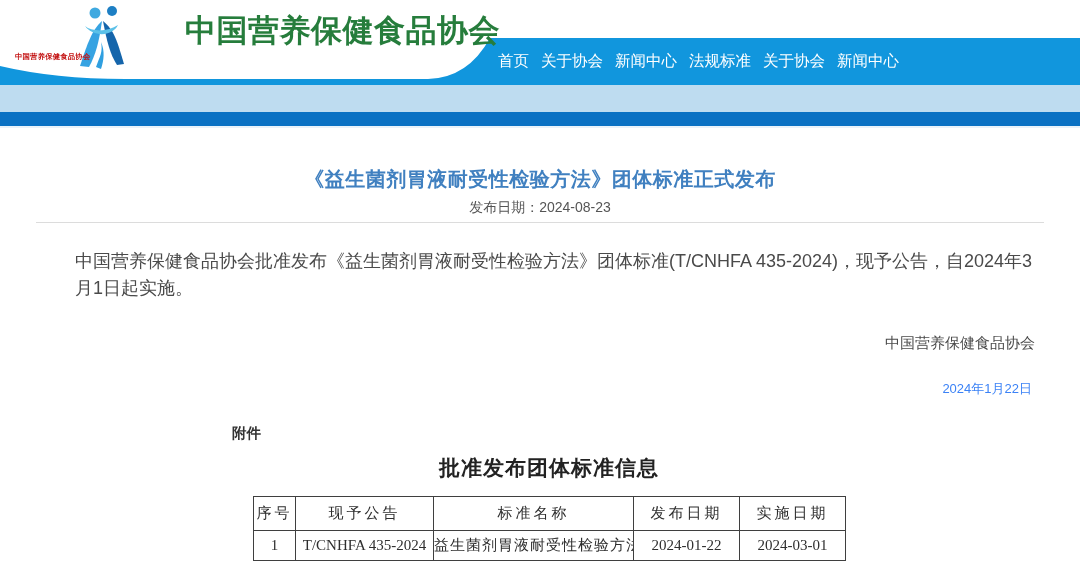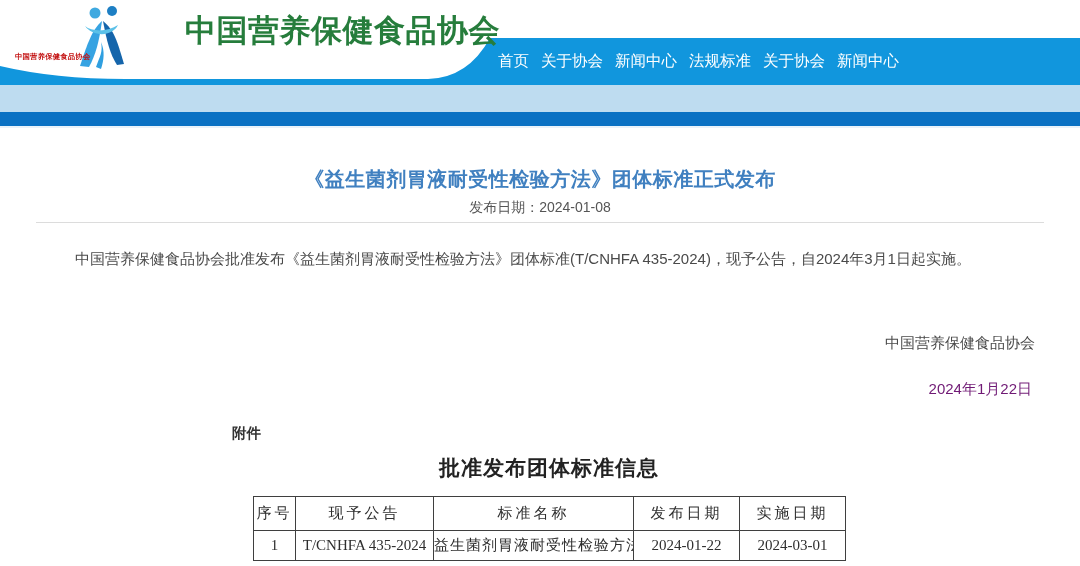--- a/index.html
+++ b/index.html
@@ -34,24 +34,24 @@
   .band-dark  { position:absolute; left:0; top:112px; width:1080px; height:16px; background:#0a71c3;
                 border-bottom:2px solid #e8f2fa; }
 
   
   .article-title { position:absolute; left:0; top:138px; width:1080px; text-align:center;
                    font-size:20px; font-weight:bold; color:#4080c0; letter-spacing:0.5px;margin-top:28px; }
   .pub-date { position:absolute; left:0; top:199px; width:1080px; text-align:center;
               font-size:14px; color:#555555; }
   .divider { position:absolute; left:36px; top:222px; width:1008px; height:0;
              border-top:1px solid #dcdcdc; }
-  .para { position:absolute; left:75px; top:248px; width:960px; font-size:15px; color:#4a4a4a; line-height:1.5; }
+  .para { position:absolute; left:75px; top:248px; width:960px; font-size:18px; color:#4a4a4a; line-height:1.5; }
   .attach-line { position:absolute; left:75px; top:288px; font-size:15px; color:#4a4a4a; }
   .sig-org { position:absolute; right:45px; top:334px; font-size:15px; color:#4a4a4a; }
-  .sig-date { position:absolute; right:48px; top:380px; font-size:15px; color:#701a75; }
+  .sig-date { position:absolute; right:48px; top:380px; font-size:13px; color:#3b82f6; }
   .fujian-label { position:absolute; left:232px; top:424px; font-size:14.5px; font-weight:bold; color:#333333; }
 
   
   .scan { font-family:"Liberation Serif","DejaVu Serif",serif; color:#2e2e2e; }
   .table-title { position:absolute; left:253px; top:454px; width:592px; text-align:center;
                  font-size:21px; font-weight:bold; letter-spacing:1px; color:#222222; }
   .std-table { position:absolute; left:253px; top:496px; width:592px;
                border-collapse:collapse; table-layout:fixed; }
   .std-table th, .std-table td { border:1.6px solid #3f3f3f; text-align:center;
                font-size:15px; font-weight:normal; padding:0; white-space:nowrap; overflow:hidden; }
@@ -96,21 +96,21 @@
       <span class="nav-item">法规标准</span>
       <span class="nav-item">关于协会</span>
       <span class="nav-item">新闻中心</span>
     </div>
   </div>
 
   <div class="band-light"></div>
   <div class="band-dark"></div>
 
   <div class="article-title">《益生菌剂胃液耐受性检验方法》团体标准正式发布</div>
-  <div class="pub-date">发布日期：2024-01-08</div>
+  <div class="pub-date">发布日期：2024-08-23</div>
   <div class="divider"></div>
   <div class="para">中国营养保健食品协会批准发布《益生菌剂胃液耐受性检验方法》团体标准(T/CNHFA 435-2024)，现予公告，自2024年3月1日起实施。</div>
   <div class="sig-org">中国营养保健食品协会</div>
   <div class="sig-date">2024年1月22日</div>
   <div class="fujian-label">附件</div>
 
   <div class="table-title scan">批准发布团体标准信息</div>
   <table class="std-table scan">
     <colgroup>
       <col class="col-idx">

